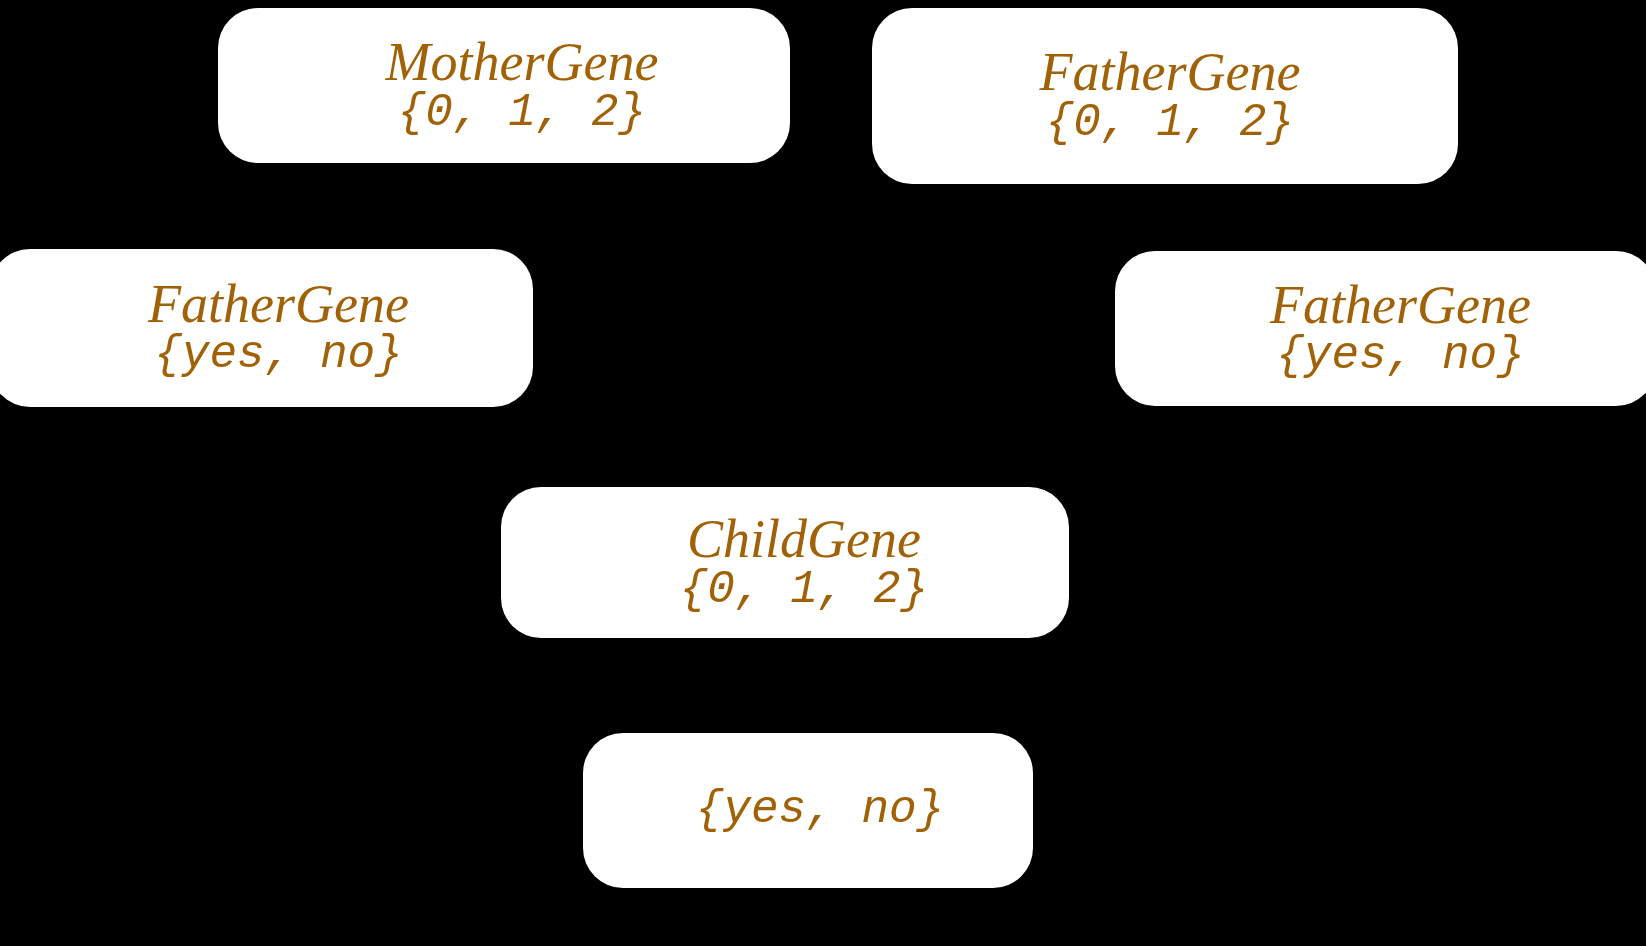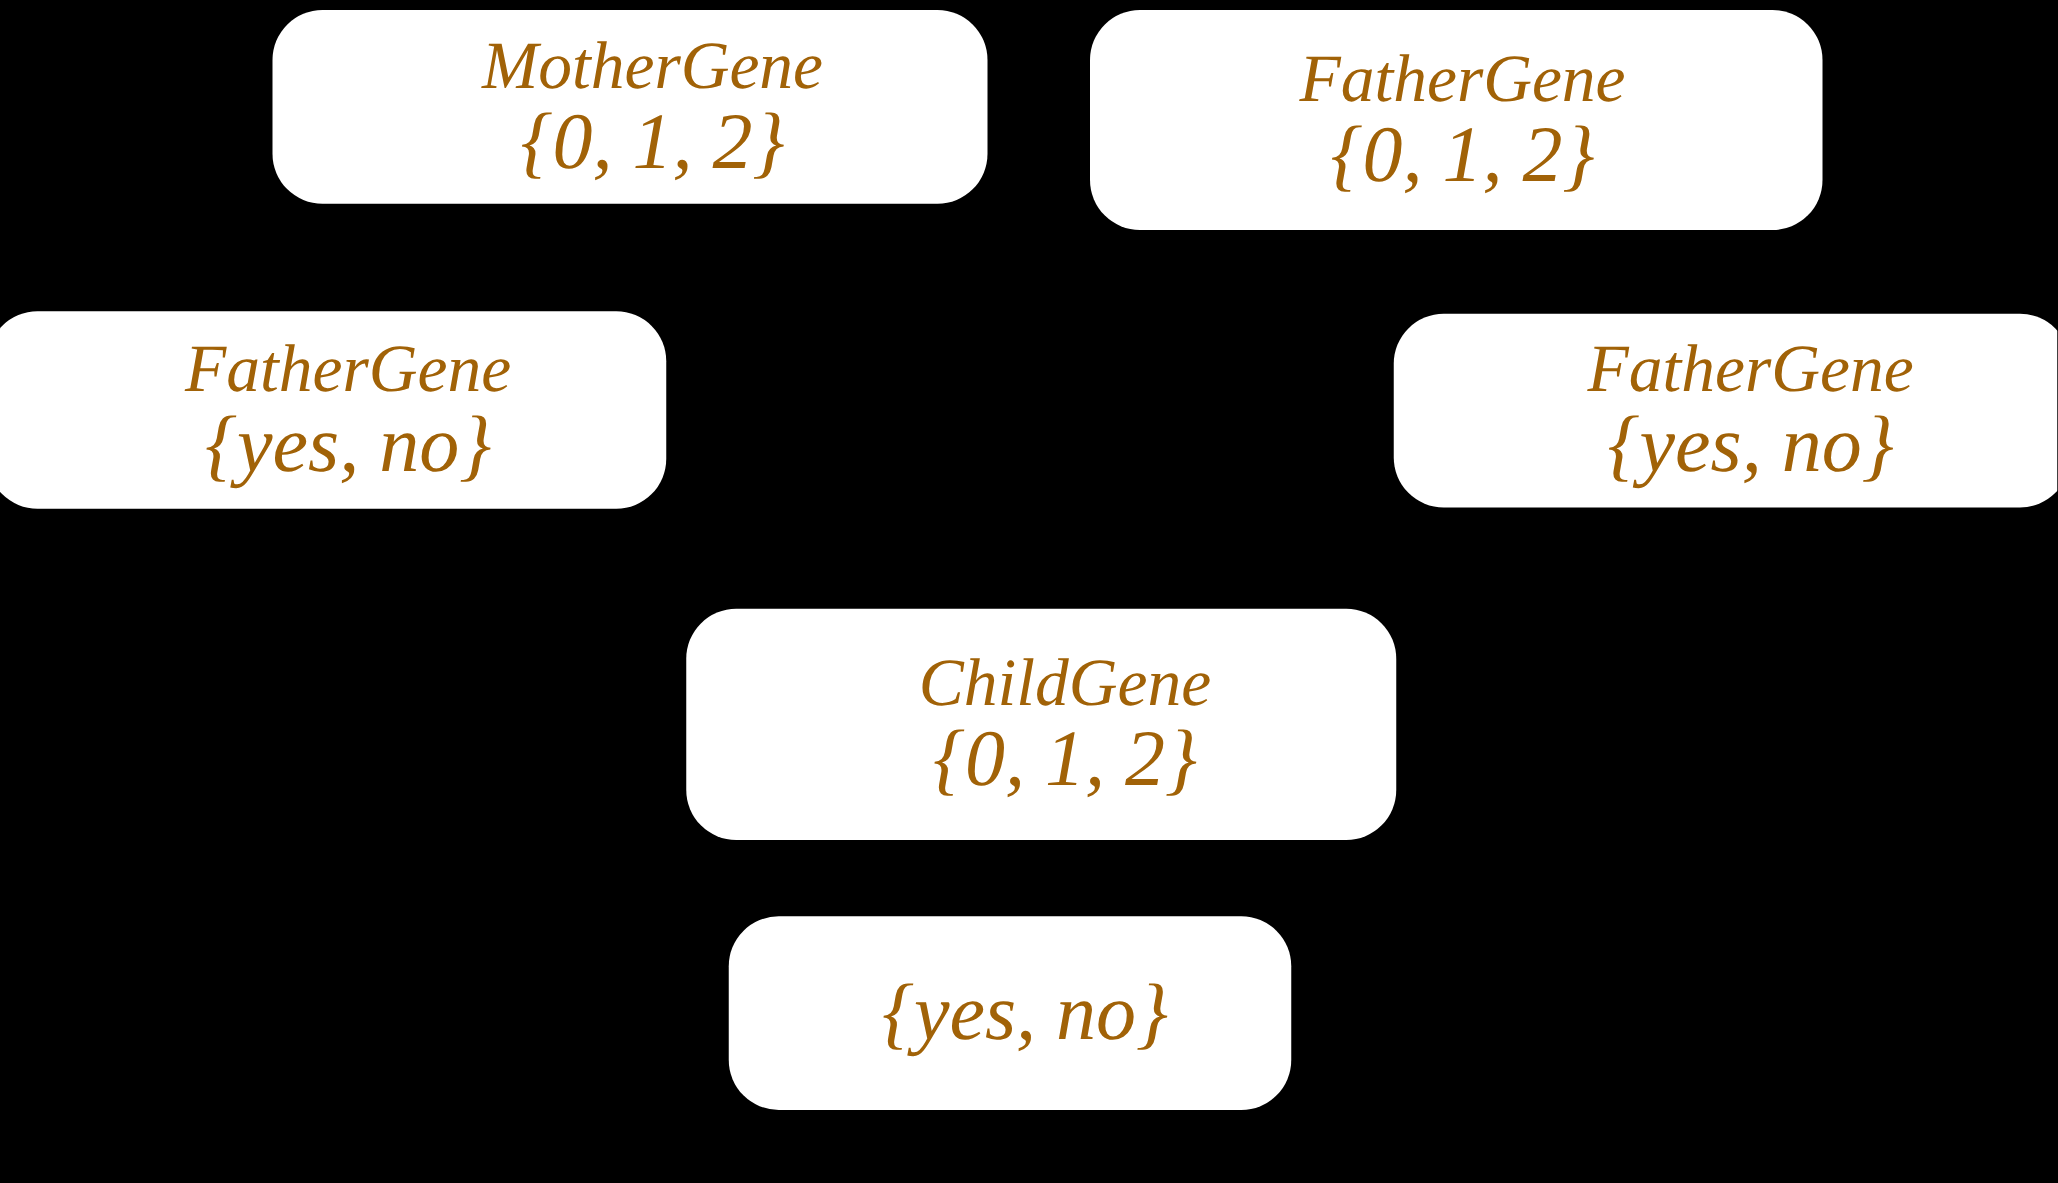--- a/index.html
+++ b/index.html
@@ -28,30 +28,31 @@
     font-family: "Liberation Serif", "DejaVu Serif", serif;
     font-style: italic;
     line-height: 1.04;
     overflow: hidden;
   }
   .node .node-name {
     font-size: 54px;
     white-space: nowrap;
   }
   .node .node-domain {
-    font-size: 64px;
+    font-size: 46px;
     white-space: nowrap;
+    font-family: Liberation Mono, monospace;
   }
 
   
   .node--mother-gene  { left: 218px;  top: 8px;   width: 572px; height: 155px; }
   .node--father-gene  { left: 872px;  top: 8px;   width: 586px; height: 176px; }
   .node--mother-trait { left: -10px;  top: 249px; width: 543px; height: 158px; }
   .node--father-trait { left: 1115px; top: 251px; width: 541px; height: 155px; }
-  .node--child-gene   { left: 549px;  top: 487px; width: 568px; height: 185px; }
+  .node--child-gene   { left: 501px;  top: 487px; width: 568px; height: 151px; }
   .node--child-trait  { left: 583px;  top: 733px; width: 450px; height: 155px; }
 
   
   .node--mother-gene  .node-text { padding-left: 36px; }
   .node--father-gene  .node-text { padding-left: 10px; }
   .node--mother-trait .node-text { padding-left: 34px; }
   .node--father-trait .node-text { padding-left: 30px; }
   .node--child-gene   .node-text { padding-left: 38px; }
   .node--child-trait  .node-text { padding-left: 24px; }
   .node-text {

